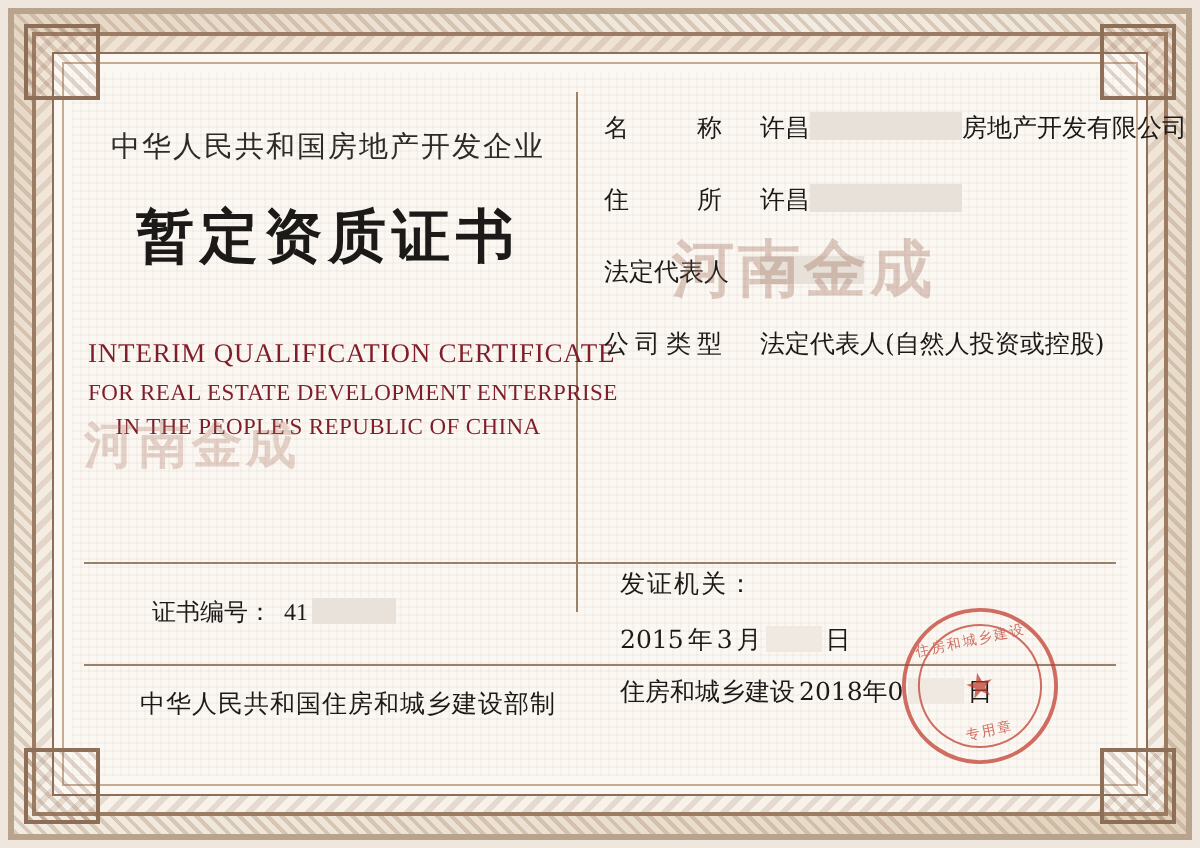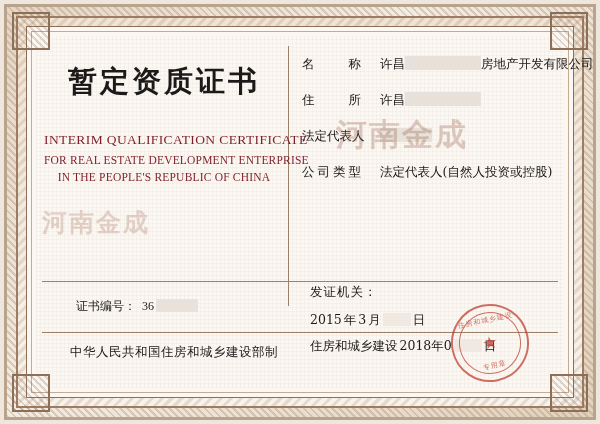--- a/index.html
+++ b/index.html
@@ -334,30 +334,31 @@
   <div class="corner bl"></div>
   <div class="corner br"></div>
 
   <div class="content">
     <div class="guilloche"></div>
     <div class="v-divider"></div>
     <div class="h-divider"></div>
     <div class="h-divider2"></div>
 
     <div class="left">
+      <div class="cn-top">中华人民共和国房地产开发企业</div>
       <div class="cn-title">暂定资质证书</div>
       <div class="en-block">
         <div class="en1">INTERIM QUALIFICATION CERTIFICATE</div>
         <div class="en2">FOR REAL ESTATE DEVELOPMENT ENTERPRISE</div>
         <div class="en3">IN THE PEOPLE'S REPUBLIC OF CHINA</div>
       </div>
     </div>
 
     <div class="cert-no-row">
-      <span>证书编号：</span><span class="cert-no-val">36</span><span class="redact-sm"></span>
+      <span>证书编号：</span><span class="cert-no-val">41</span><span class="redact-sm"></span>
     </div>
 
     <div class="issuer-line">中华人民共和国住房和城乡建设部制</div>
 
     <div class="right">
       <div class="field">
         <span class="f-label">名　　称</span><span class="f-value">许昌</span><span class="redact r-long"></span><span class="f-value">房地产开发有限公司</span>
       </div>
       <div class="field">
         <span class="f-label">住　　所</span><span class="f-value">许昌</span><span class="redact r-long"></span>

